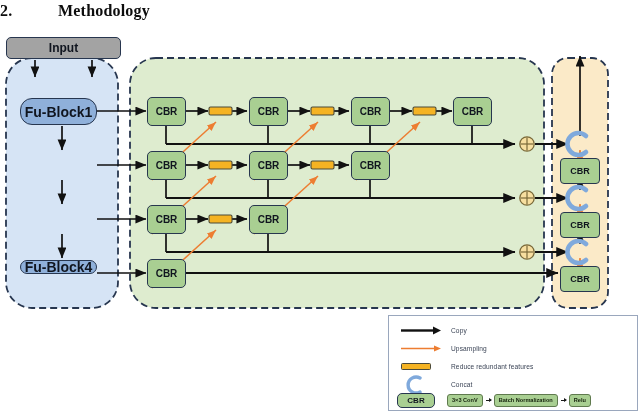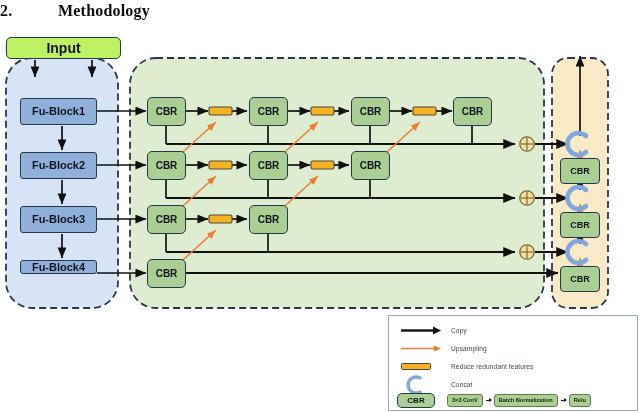--- a/index.html
+++ b/index.html
@@ -15,22 +15,22 @@
 
   
   .figure{position:absolute;left:0;top:22px;width:640px;height:391px;}
   .svgroot{position:absolute;left:0;top:0;width:640px;height:391px;}
 
   
   .node{position:absolute;box-sizing:border-box;display:flex;
         align-items:center;justify-content:center;
         border:1.6px solid #27364f;border-radius:5px;
         font-weight:bold;color:#10151f;line-height:1;text-align:center;}
-  .n-io{background:#bef264;font-size:14px;}
-  .n-fu{background:#8fb0da;font-size:11px;border-radius:3px;}
+  .n-io{background:#a3a3a3;font-size:12px;}
+  .n-fu{background:#8fb0da;font-size:14px;border-radius:12px;}
   .n-cbr{background:#a9cf92;font-size:10px;border-radius:5px;}
   .n-cbr-small{background:#a9cf92;font-size:9px;border-radius:4px;}
 
   
   .legend-box{position:absolute;left:388px;top:293px;width:250px;height:96px;
               box-sizing:border-box;border:1.2px solid #9aa7bd;background:#ffffff;}
   .lg-row{position:absolute;left:0;width:250px;height:17px;}
   .lg-label{position:absolute;left:62px;top:0;height:17px;display:flex;
             align-items:center;font-size:6.6px;color:#3b4456;letter-spacing:.1px;}
   .lg-chain{position:absolute;left:58px;top:0;height:17px;display:flex;
@@ -180,22 +180,20 @@
         <path d="M586,168 A11,11 0 1,0 586,184" fill="none" stroke="#7fa9dc" stroke-width="4.6" stroke-linecap="round"></path>
       </g>
     <g>
         <path d="M586,222 A11,11 0 1,0 586,238" fill="none" stroke="#7fa9dc" stroke-width="4.6" stroke-linecap="round"></path>
       </g>
   </svg>
 
   <div class="node n-io" style="left:6px;top:15px;width:115px;height:22px;">Input</div>
 
   <div class="node n-fu" style="left:20px;top:76px;width:77px;height:27px;">Fu-Block1</div>
-  <div class="node n-fu" style="left:20px;top:130px;width:77px;height:27px;">Fu-Block2</div>
-  <div class="node n-fu" style="left:20px;top:184px;width:77px;height:27px;">Fu-Block3</div>
   <div class="node n-fu" style="left:20px;top:238px;width:77px;height:14px;">Fu-Block4</div>
 
   <div class="node n-cbr" style="left:147px;top:75px;width:39px;height:29px;">CBR</div>
   <div class="node n-cbr" style="left:249px;top:75px;width:39px;height:29px;">CBR</div>
   <div class="node n-cbr" style="left:351px;top:75px;width:39px;height:29px;">CBR</div>
   <div class="node n-cbr" style="left:453px;top:75px;width:39px;height:29px;">CBR</div>
 
   <div class="node n-cbr" style="left:147px;top:129px;width:39px;height:29px;">CBR</div>
   <div class="node n-cbr" style="left:249px;top:129px;width:39px;height:29px;">CBR</div>
   <div class="node n-cbr" style="left:351px;top:129px;width:39px;height:29px;">CBR</div>

